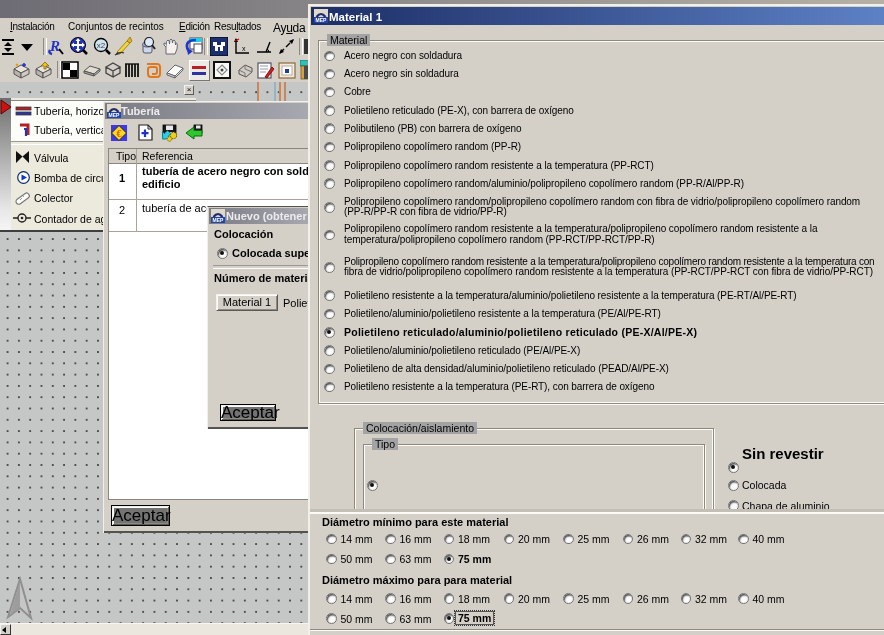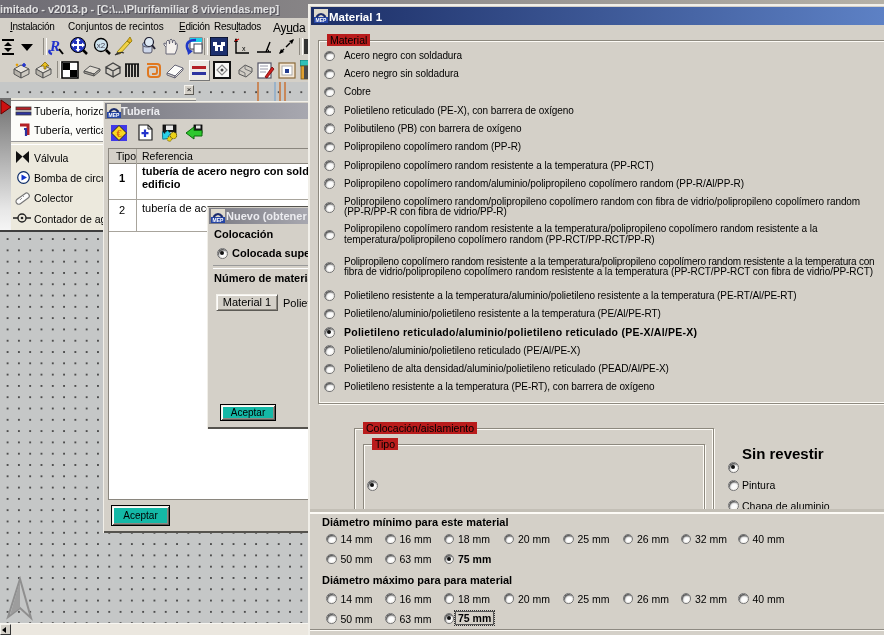--- a/index.html
+++ b/index.html
@@ -3,34 +3,33 @@
 html,body{margin:0;padding:0}
 body{width:884px;height:635px;overflow:hidden;font-family:"Liberation Sans",sans-serif;background:#d4d0c8}
 #scr{position:absolute;left:0;top:0;width:884px;height:635px;overflow:hidden}
 .abs{position:absolute}
 .b{font-weight:bold}
 
 .rad{position:absolute;width:10.5px;height:10.5px;border-radius:50%;background:#fcfcfc;border:1px solid #767676;box-shadow:inset 1px 1.5px 1.5px #4e4e4e, inset -1px -1px 0.5px #f6f4f0;box-sizing:border-box}
 .rad.sel::after{content:"";position:absolute;left:2.4px;top:2.4px;width:4px;height:4px;border-radius:50%;background:#111}
 
 .btn{position:absolute;background:#d4d0c8;border:1px solid;border-color:#f4f2ec #5c5a55 #5c5a55 #f4f2ec;box-shadow:inset 1px 1px 0 #fdfcfa, inset -1px -1px 0 #8e8a82;text-align:center;font-size:11px;box-sizing:border-box}
-.btnd{position:absolute;background:#14b8a6;border:1px solid #000;box-shadow:inset 1px 1px 0 #f4f2ec, inset -1px -1px 0 #5c5a55, inset 2px 2px 0 #fdfcfa, inset -2px -2px 0 #8e8a82;text-align:center;font-size:10px;box-sizing:border-box}
+.btnd{position:absolute;background:#737373;border:1px solid #000;box-shadow:inset 1px 1px 0 #f4f2ec, inset -1px -1px 0 #5c5a55, inset 2px 2px 0 #fdfcfa, inset -2px -2px 0 #8e8a82;text-align:center;font-size:17px;box-sizing:border-box}
 
 .gb{position:absolute;border:1px solid #8d897f;box-shadow:inset 0 0 0 1px #fdfbf6,1px 1px 0 #fdfbf6;box-sizing:border-box}
-.gbl{position:absolute;top:-7px;left:8px;background:#b91c1c;padding:0 3px;font-size:10.5px;line-height:12px;white-space:nowrap}
+.gbl{position:absolute;top:-7px;left:8px;background:#a3a3a3;padding:0 3px;font-size:10.5px;line-height:12px;white-space:nowrap}
 .cap-gray{background:linear-gradient(to right,#7b7b83,#a8a8b0);color:#fff;font-weight:bold;font-size:11px}
 .cap-blue{background:linear-gradient(to right,#1c2e66,#5d81c5);color:#fff;font-weight:bold;font-size:12px}
 .lbl{position:absolute;font-size:10.5px;white-space:nowrap;color:#000}
 .sep-v{position:absolute;width:2px;border-left:1px solid #8e8a82;border-right:1px solid #fdfcfa}
 </style></head>
 <body>
 <div id="scr">
 
 <div class="abs" style="left:0;top:0;width:884px;height:18px;background:linear-gradient(to right,#6e6c74,#b5b1a7)"></div>
-<div class="abs" style="left:0;top:3px;width:560px;height:16px;color:#e2e2e2;font-weight:bold;font-size:11px;letter-spacing:-0.1px;white-space:nowrap;text-shadow:1px 1px 0 #504e58">imitado - v2013.p - [C:\...\Plurifamiliar 8 viviendas.mep]</div>
 
 <div class="abs" style="left:0;top:18px;width:884px;height:17px;background:#d4d0c8"></div>
 <div class="abs" style="left:10px;top:21px;font-size:10px;letter-spacing:-0.3px"><u>I</u>nstalación</div>
 <div class="abs" style="left:68px;top:21px;font-size:10px;letter-spacing:-0.05px">Con<u>j</u>untos de recintos</div>
 <div class="abs" style="left:179px;top:21px;font-size:10px;letter-spacing:-0.3px"><u>E</u>dición</div>
 <div class="abs" style="left:214px;top:21px;font-size:10px;letter-spacing:-0.3px">Resu<u>l</u>tados</div>
 <div class="abs" style="left:273px;top:21px;font-size:12px;letter-spacing:-0.3px">Ay<u>u</u>da</div>
 
 <div id="tb1" class="abs" style="left:0;top:35px;width:884px;height:23px;background:#d4d0c8"></div>
 <div id="tb2" class="abs" style="left:0;top:58px;width:884px;height:24px;background:#d4d0c8"></div>
@@ -361,21 +360,21 @@
         <span class="gbl">Colocación/aislamiento</span>
       </div>
   <div class="gb" style="left:53px;top:438px;width:342px;height:74px">
         <span class="gbl">Tipo</span>
       </div>
   <div class="rad sel" style="left:57px;top:474px"></div>
 
   <div class="rad sel" style="left:418px;top:456px"></div>
   <div class="abs b" style="left:432px;top:439px;font-size:15px">Sin revestir</div>
   <div class="rad" style="left:418px;top:474px"></div>
-  <div class="abs" style="left:432px;top:473px;font-size:10.5px">Pintura</div>
+  <div class="abs" style="left:432px;top:473px;font-size:10.5px">Colocada</div>
   <div class="rad" style="left:418px;top:494px"></div>
   <div class="abs" style="left:432px;top:494px;font-size:10.5px">Chapa de aluminio</div>
 
   <div class="abs" style="left:0;top:506px;width:576px;height:125px;background:#d4d0c8;border-top:2px solid #fdfbf6;box-shadow:0 -3px 0 #c3bfb6"></div>
   <div id="diam">
         <div class="abs b" style="left:12px;top:509.5px;font-size:11px">Diámetro mínimo para este material</div>
         <div class="rad" style="left:16px;top:527.5px"></div>
         <div class="abs" style="left:30.5px;top:527px;font-size:10.5px">14 mm</div>
         <div class="rad" style="left:75px;top:527.5px"></div>
         <div class="abs" style="left:89.5px;top:527px;font-size:10.5px">16 mm</div>

